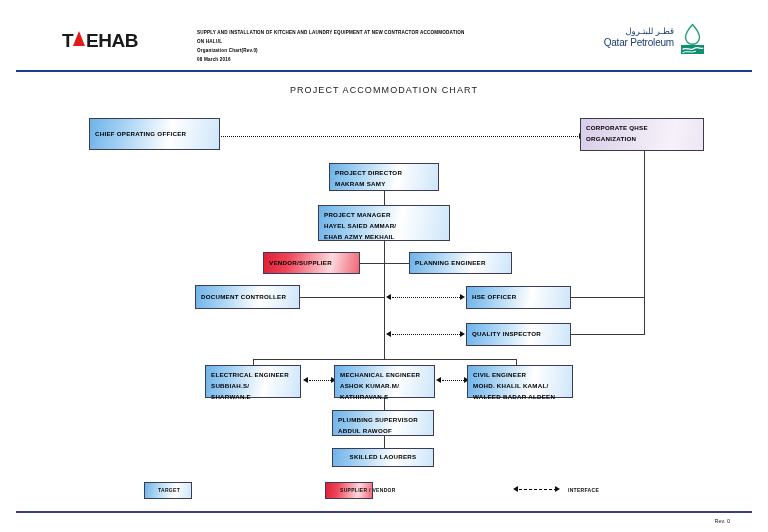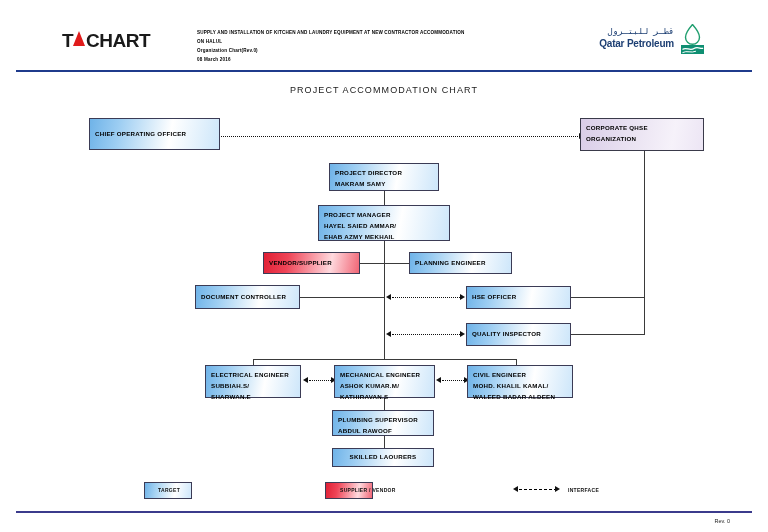--- a/index.html
+++ b/index.html
@@ -63,26 +63,26 @@
   }
   #qp-text {
     position: absolute;
     right: 32px; top: 2px;
     text-align: right;
   }
   #qp-arabic {
     font-size: 8.5px;
     color: #1d3f73;
     letter-spacing: 1px;
-    font-family: Liberation Mono, monospace;
+    font-family: Liberation Sans, sans-serif;
     direction: rtl;
   }
   #qp-english {
     font-size: 10px;
-    font-weight: bold;
+    font-weight: normal;
     color: #1d3f73;
     letter-spacing: -0.2px;
     margin-top: 1px;
   }
   #qp-mark {
     position: absolute;
     right: 0; top: 0;
     width: 27px; height: 31px;
   }
   #header-rule {
@@ -201,21 +201,21 @@
     font-size: 5.5px;
     color: #222222;
   }
 </style>
 </head>
 <body>
 
 <div id="header">
 
   <div id="target-logo">
-    <span>T</span><span class="tri">A</span><span>CHART</span>
+    <span>T</span><span class="tri">A</span><span>EHAB</span>
   </div>
 
   <div id="header-title-block">
     <div>SUPPLY AND INSTALLATION OF KITCHEN AND LAUNDRY EQUIPMENT AT NEW CONTRACTOR ACCOMMODATION</div>
     <div>ON HALUL</div>
     <div>Organization Chart(Rev.0)</div>
     <div>08 March 2016</div>
   </div>
 
   <div id="qp-logo">

